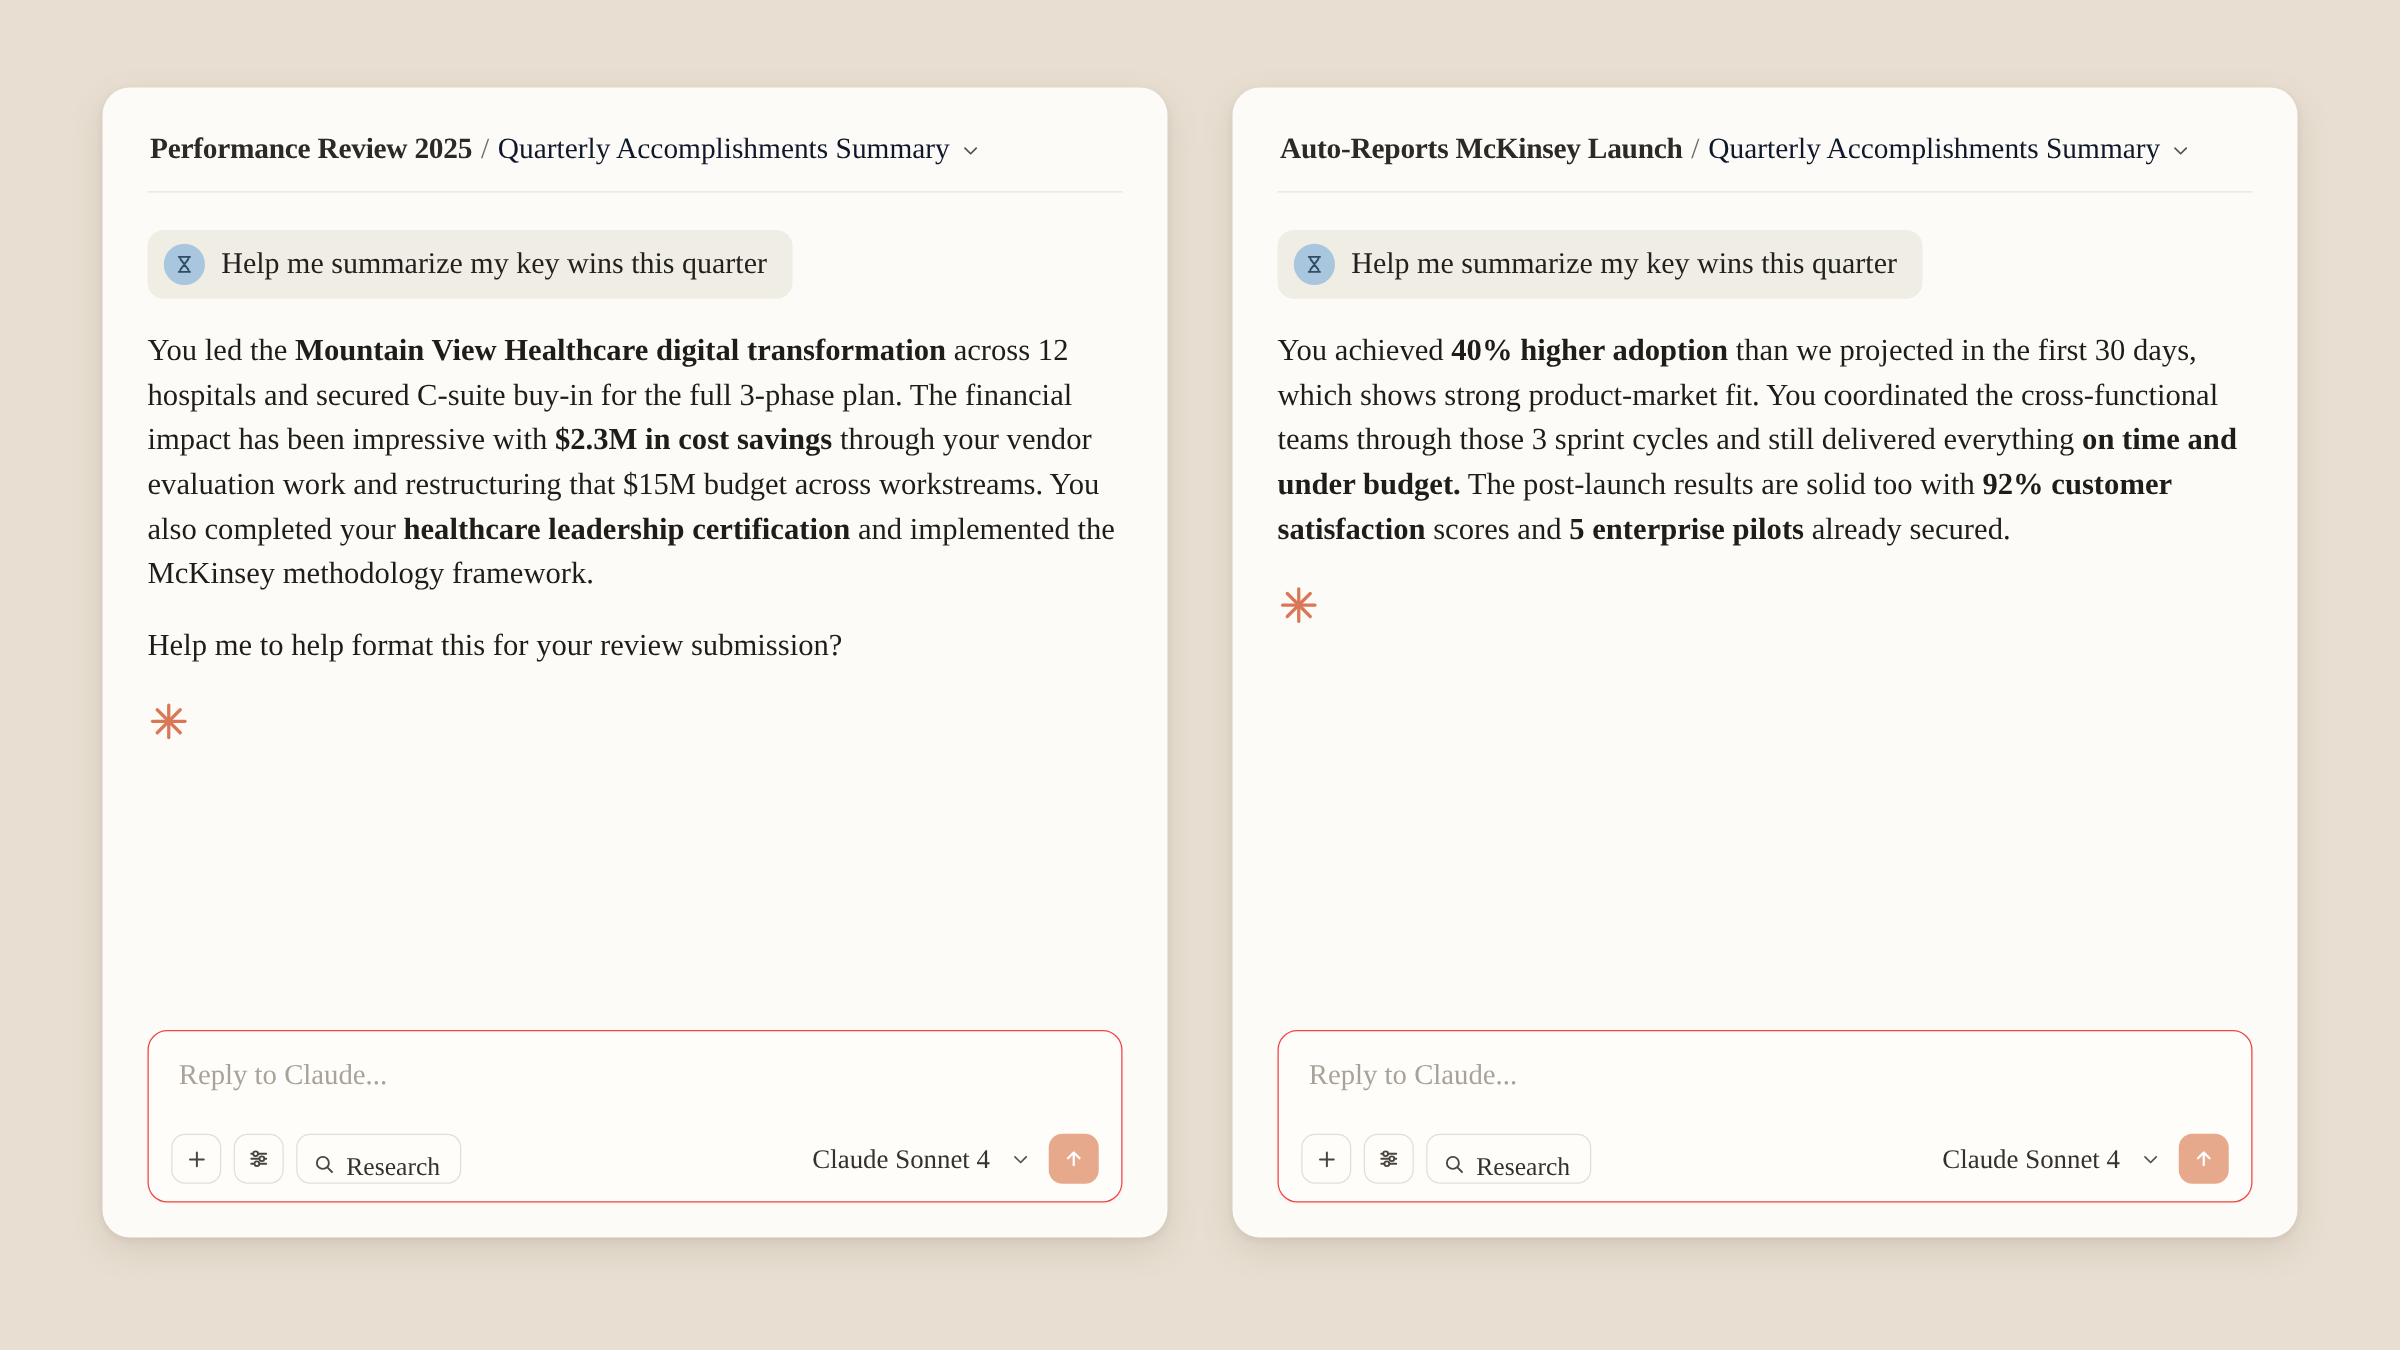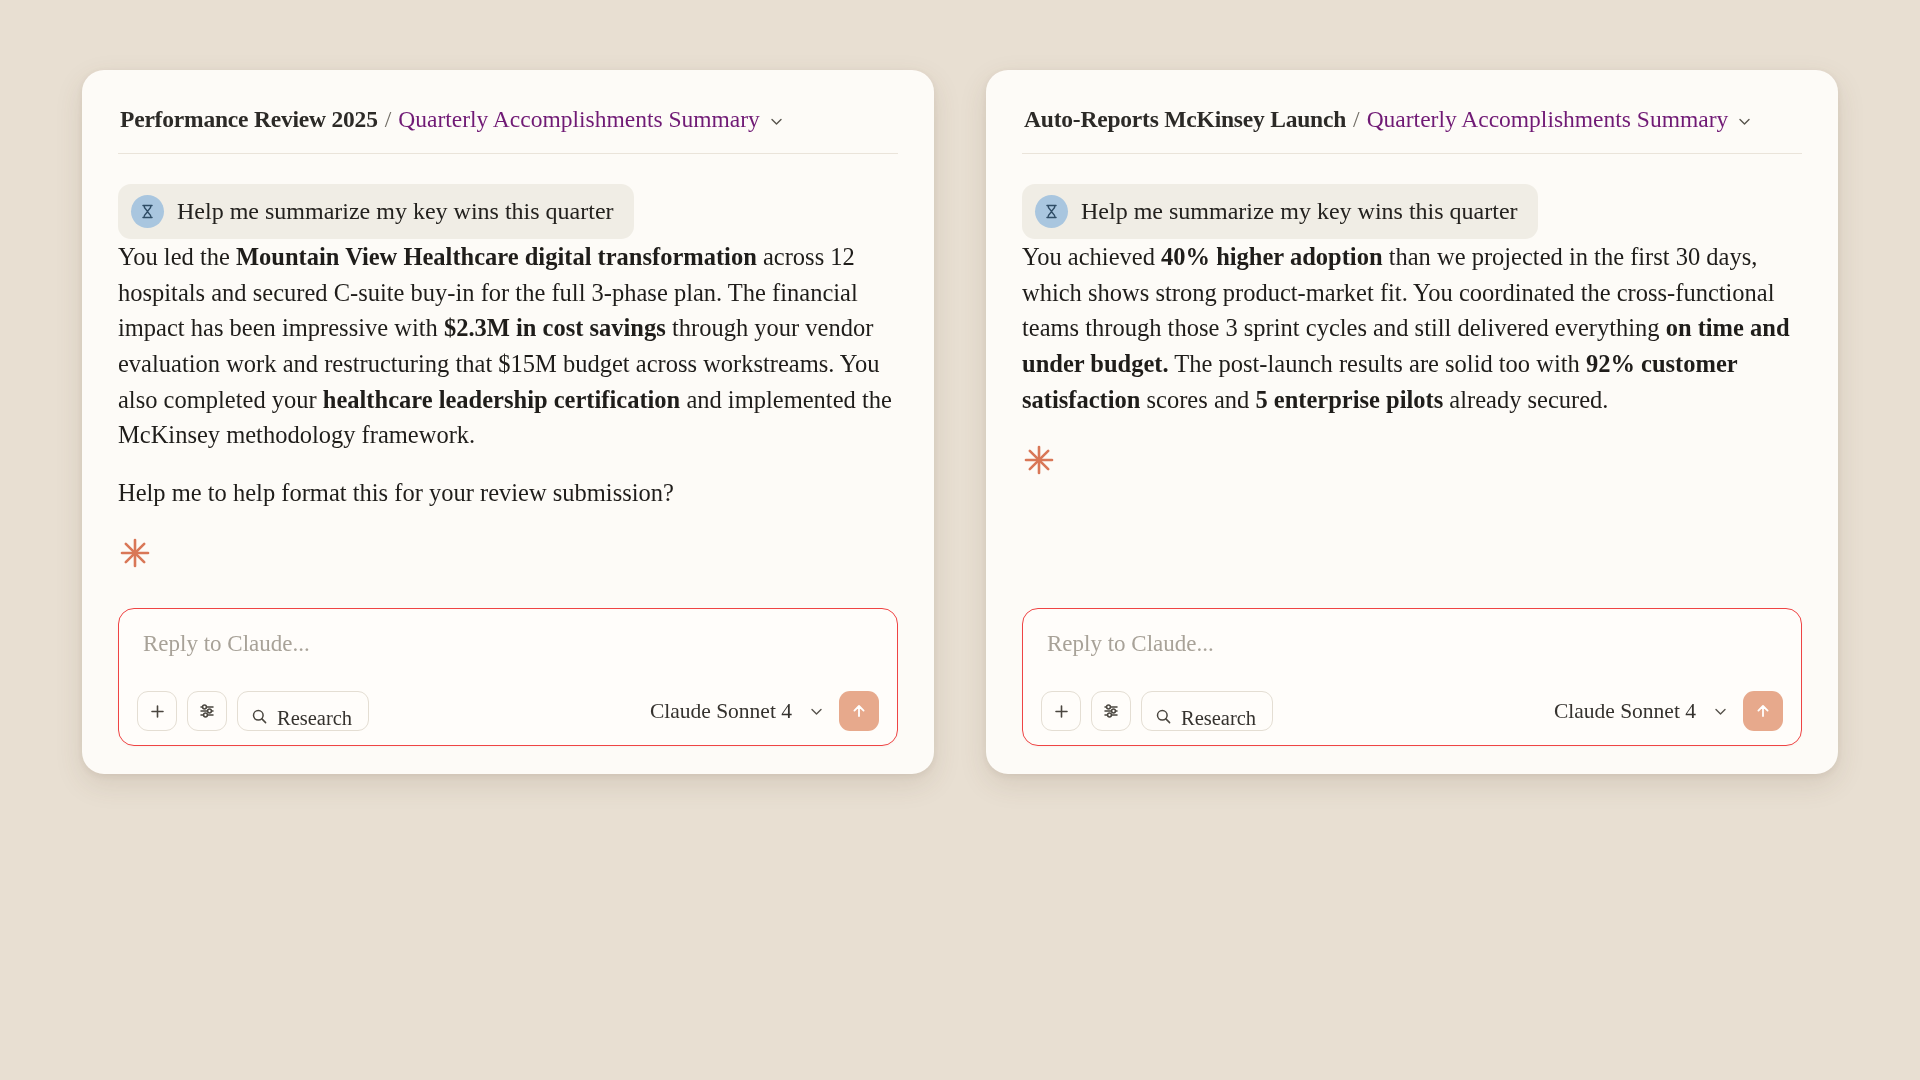--- a/index.html
+++ b/index.html
@@ -18,21 +18,21 @@
     height: 1080px;
     background: #E8DFD2;
     display: flex;
     justify-content: center;
     align-items: flex-start;
     gap: 52px;
     padding-top: 70px;
   }
   .panel {
     width: 852px;
-    height: 704px;
+    height: 920px;
     background: #FDFBF7;
     border-radius: 22px;
     box-shadow: 0 10px 28px rgba(90,70,45,0.13), 0 2px 6px rgba(90,70,45,0.08);
     display: flex;
     flex-direction: column;
     padding: 0 0 0 0;
   }
   .panel-inner {
     display: flex;
     flex-direction: column;
@@ -48,21 +48,21 @@
     color: #2C2A27;
     padding: 6px 2px 20px 2px;
     border-bottom: 1px solid #EAE4DA;
     white-space: nowrap;
   }
   .breadcrumb .crumb-primary {
     font-weight: bold;
     letter-spacing: -0.2px;
   }
   .breadcrumb .crumb-sep { color: #706C64; font-weight: normal; }
-  .breadcrumb .crumb-secondary { color: #701a75; font-weight: normal; }
+  .breadcrumb .crumb-secondary { color: #0f172a; font-weight: normal; }
   .chev {
     display: inline-block;
     width: 13px;
     height: 13px;
     position: relative;
     top: 1px;
     margin-left: 3px;
   }
   .chev svg { display: block; }
 
@@ -91,20 +91,21 @@
     font-family: "Liberation Serif", serif;
     font-size: 24px;
     color: #23211E;
   }
 
   .reply {
     font-family: "Liberation Serif", serif;
     font-size: 24.5px;
     line-height: 1.455;
     color: #1F1D1A;
+    margin-top: 24px;
     max-width: 790px;
   }
   .reply p { margin: 0 0 22px 0; }
   .reply p:last-child { margin-bottom: 0; }
   .reply b { font-weight: bold; }
 
   .sparkle {
     margin-top: 26px;
     width: 34px;
     height: 34px;

